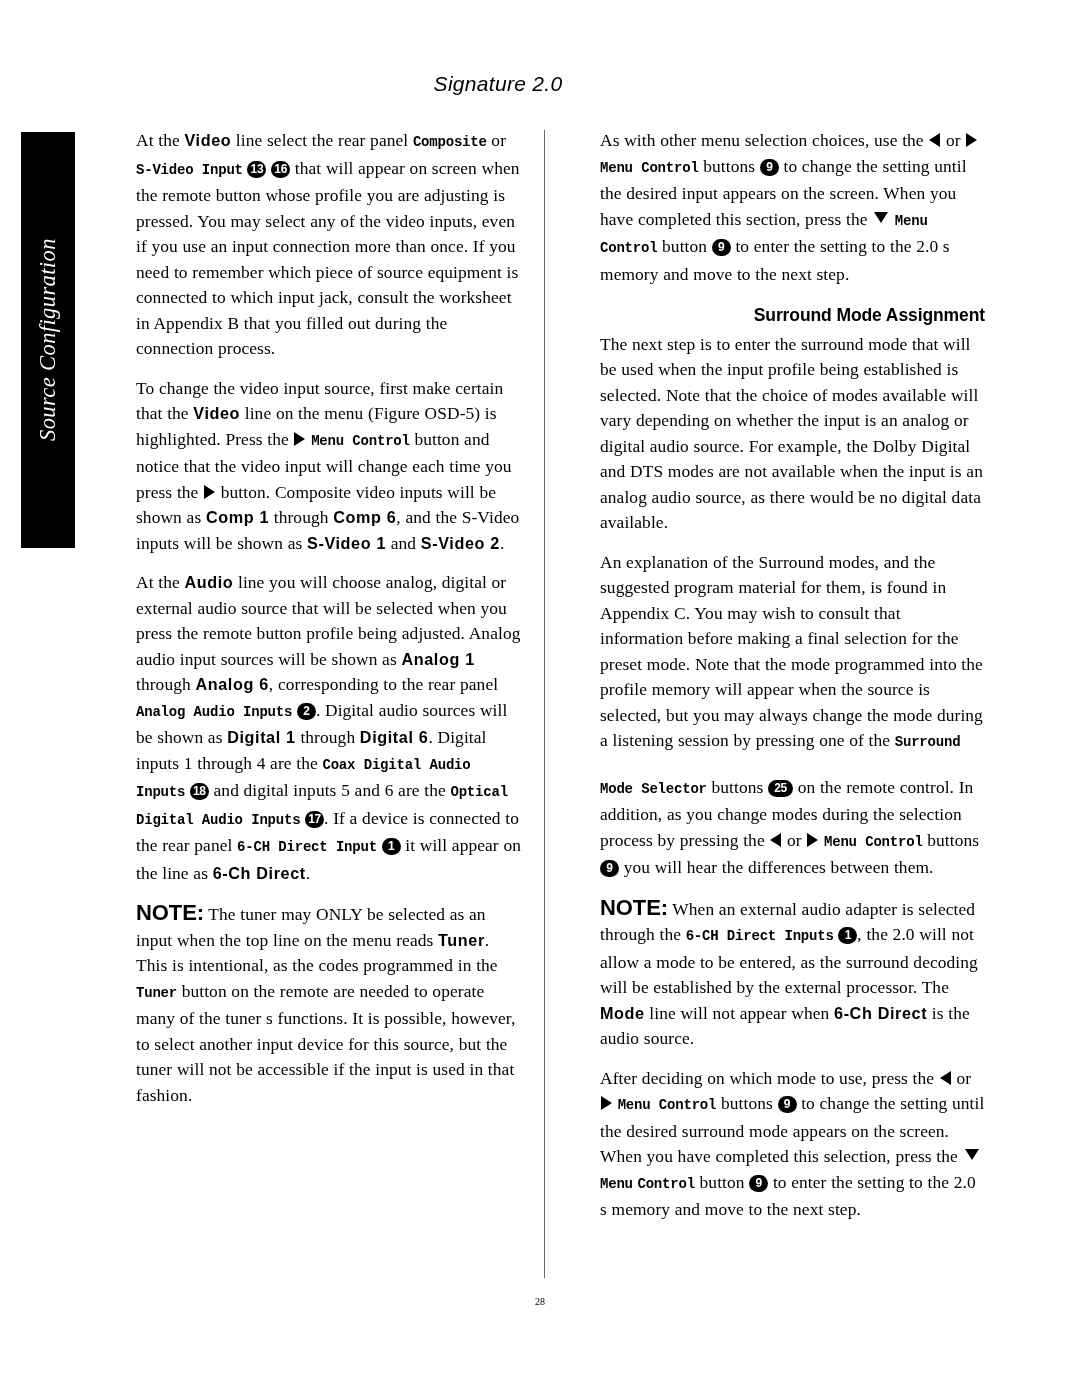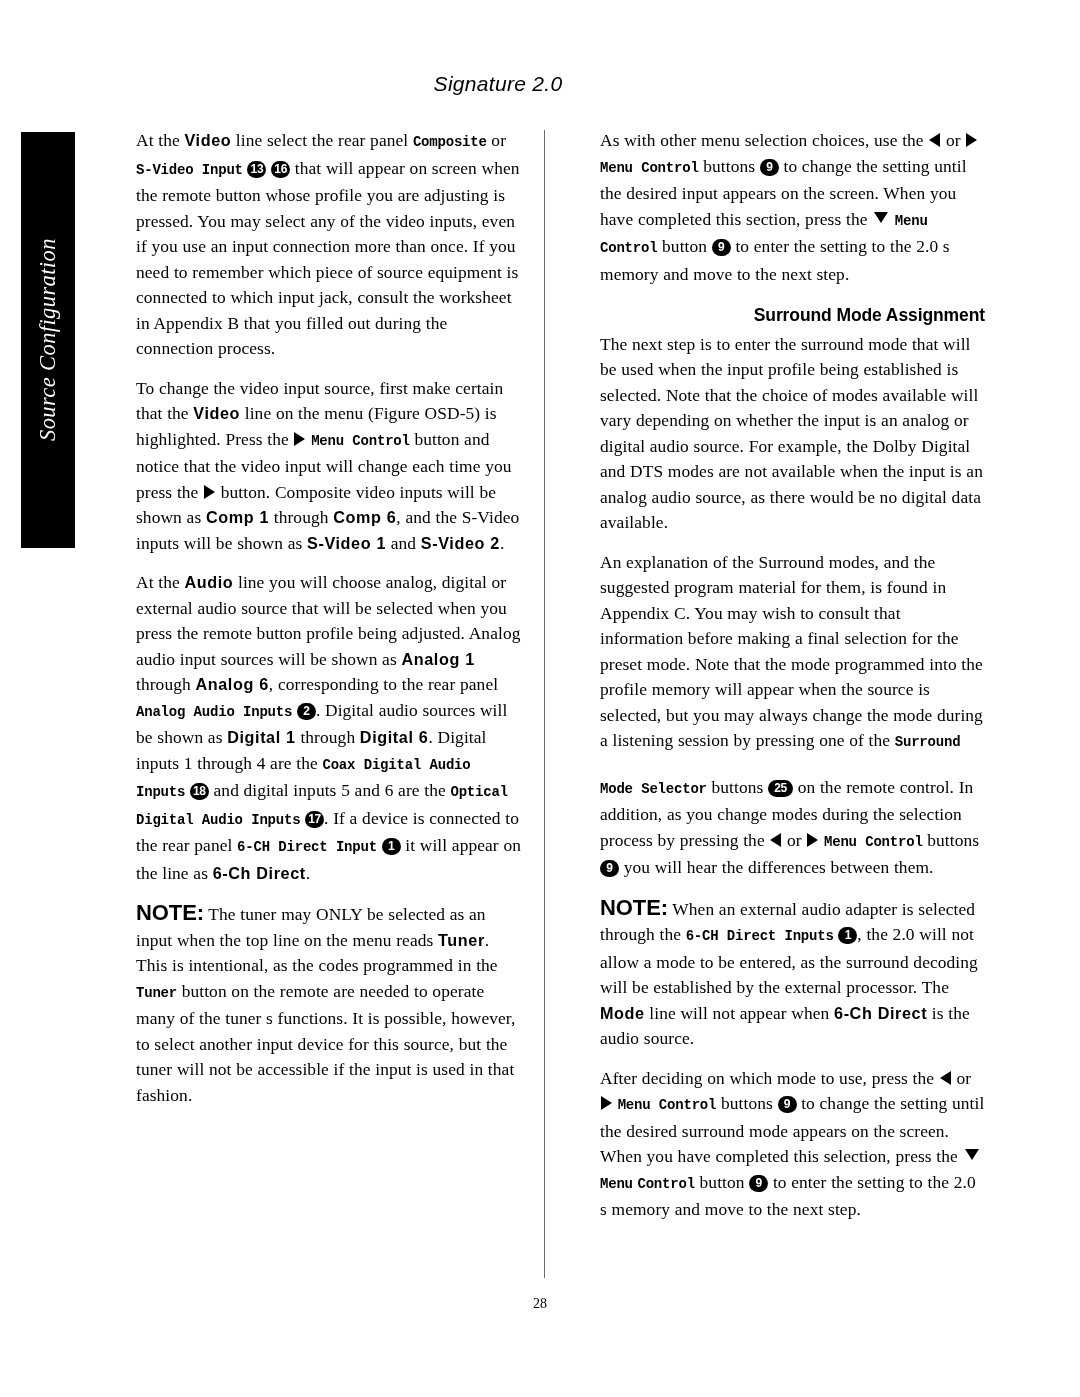--- a/index.html
+++ b/index.html
@@ -172,21 +172,21 @@
   }
 
   
   #folio {
     position: absolute;
     left: 0;
     top: 1296px;
     width: 1080px;
     text-align: center;
     font-family: "Liberation Serif", serif;
-    font-size: 14px;
+    font-size: 10px;
   }
 </style>
 </head>
 <body>
 
 <div id="running-head">Signature 2.0</div>
 
 <div id="side-tab"></div>
 <div id="side-tab-label">Source Configuration</div>
 

